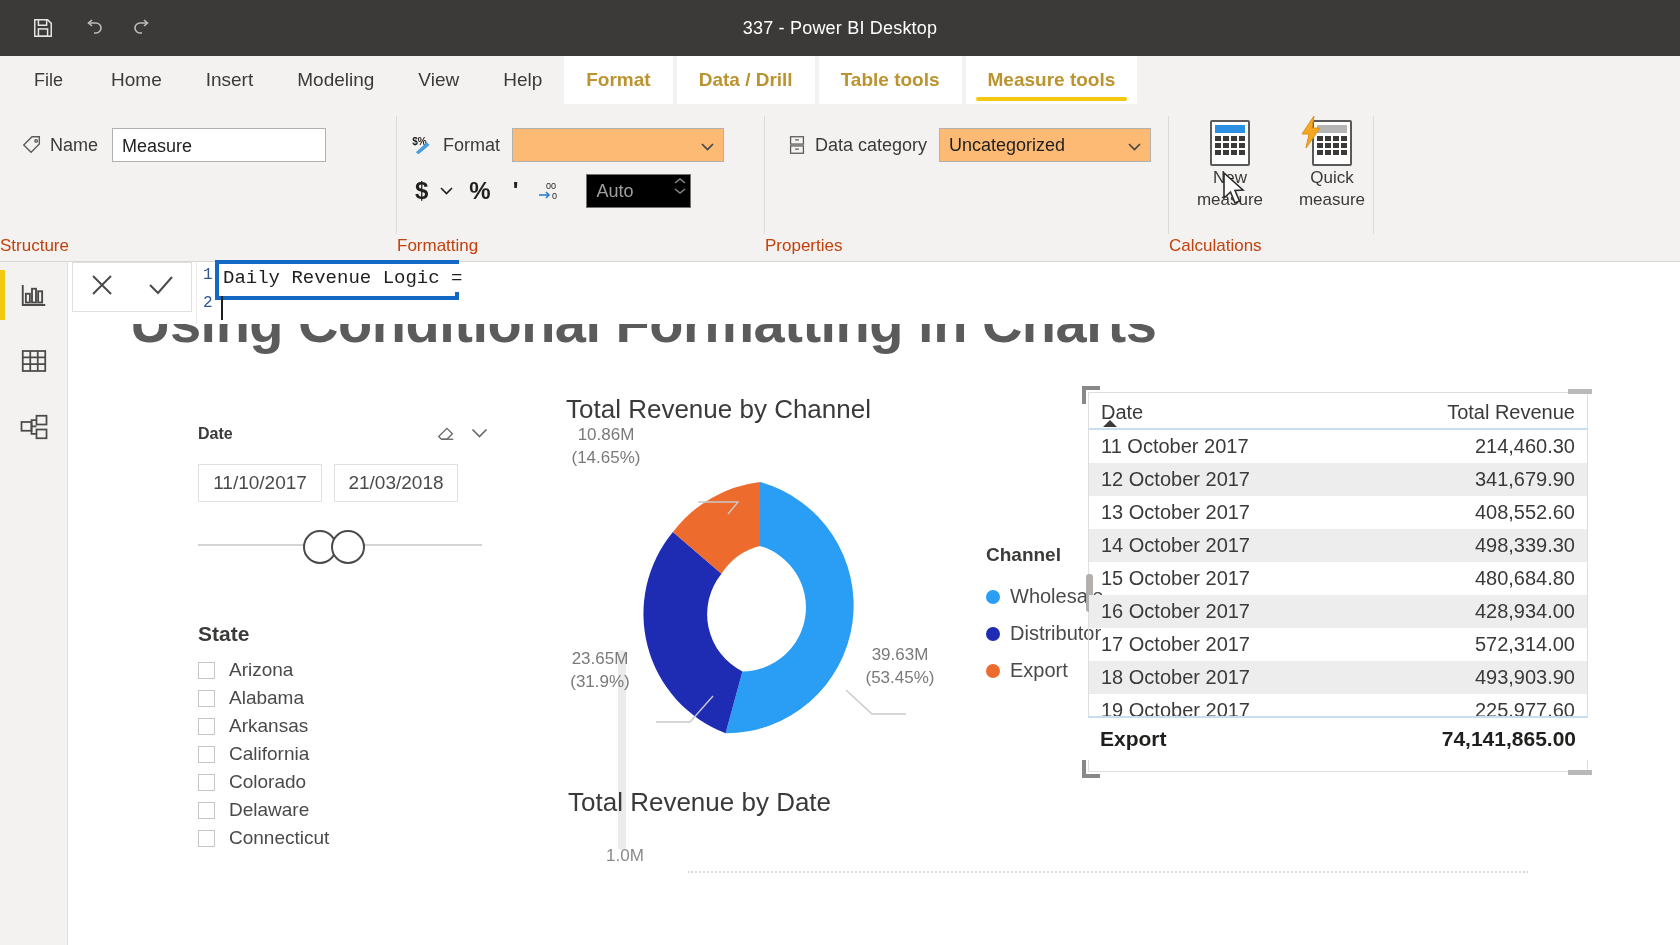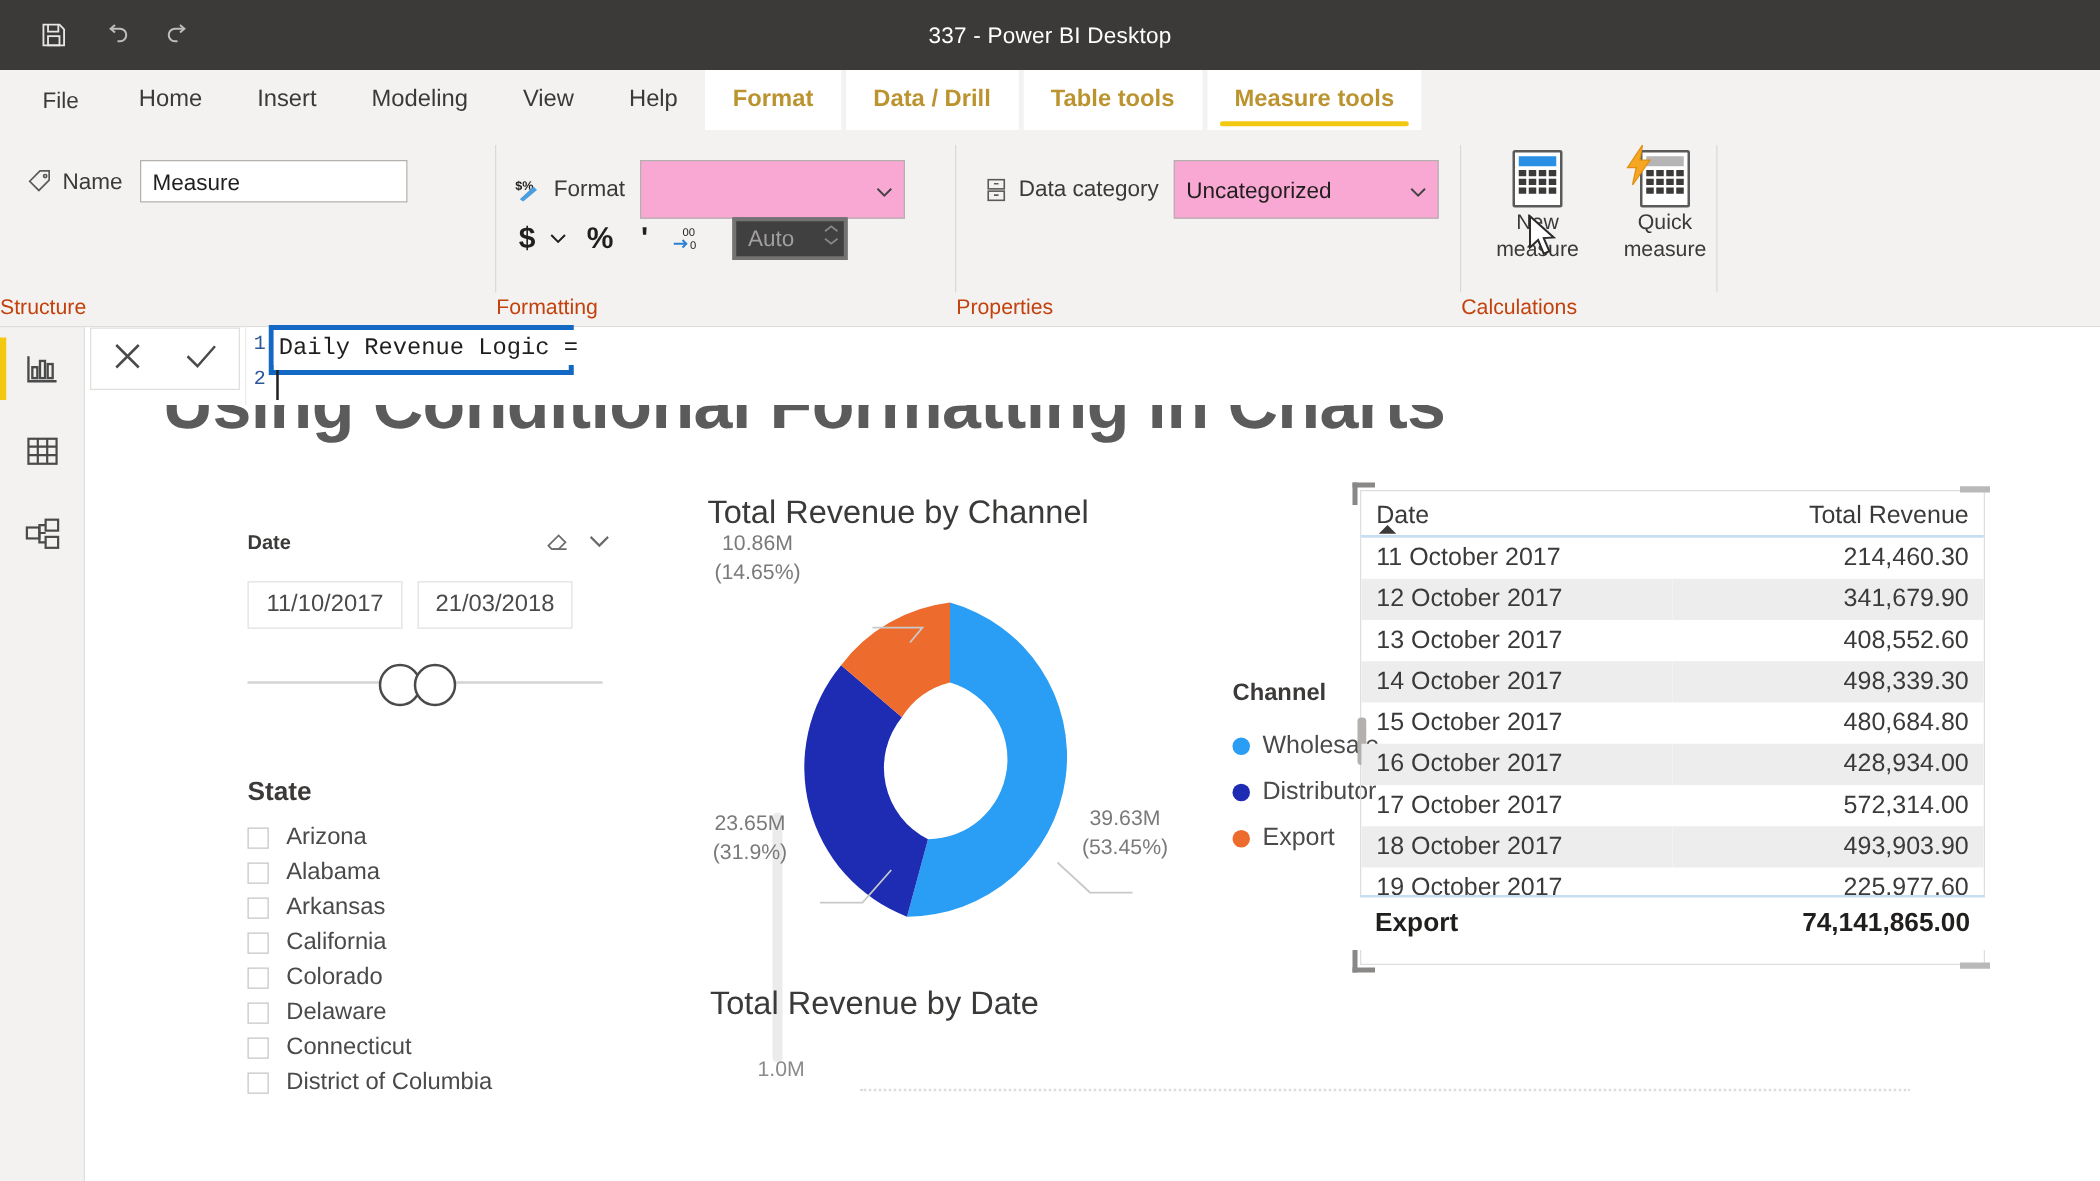--- a/index.html
+++ b/index.html
@@ -66,33 +66,33 @@
     width: 28px; height: 28px; display: flex; align-items: center; justify-content: center;
     color: #5a5a5a; flex: none;
   }
   .field-label { font-size: 18px; color: #3b3a39; margin-left: 4px; white-space: nowrap; }
   .txtbox {
     background: #ffffff; border: 1px solid #b3b0ad;
     font-size: 18px; color: #201f1e;
     padding: 4px 9px; height: 34px; line-height: 26px;
   }
   .selectbox {
-    background: #f9a8d4; border: 1px solid #b3b0ad;
+    background: #fdba74; border: 1px solid #b3b0ad;
     font-size: 18px; color: #201f1e;
-    padding: 4px 9px; height: 47px; line-height: 26px;
+    padding: 4px 9px; height: 34px; line-height: 26px;
     position: relative; display: flex; align-items: center;
   }
   .selectbox .chev { position: absolute; right: 9px; top: 50%; transform: translateY(-50%); color: #444; }
   .selectbox.empty { color: transparent; }
   .fmt-btn {
     font-size: 24px; color: #201f1e; display: flex; align-items: center;
     justify-content: center; height: 34px;
   }
   .spin {
-    width: 92px; height: 34px; border: 3px solid #737373; background: #404040;
+    width: 105px; height: 34px; border: 1px solid #737373; background: #000000;
     display: flex; align-items: center; position: relative;
     color: #a19f9d; font-size: 18px; padding-left: 9px;
   }
   .spin .arrows {
     position: absolute; right: 4px; top: 2px; display: flex; flex-direction: column;
     gap: 2px; color: #8a8886;
   }
   .bigbtn {
     width: 86px; display: flex; flex-direction: column; align-items: center;
     gap: 2px; font-size: 17px; color: #3b3a39; text-align: center; line-height: 1.15;
@@ -529,24 +529,20 @@
       <span class="st-label">Colorado</span>
     </div>
     <div class="st-item">
       <span class="st-box"></span>
       <span class="st-label">Delaware</span>
     </div>
     <div class="st-item">
       <span class="st-box"></span>
       <span class="st-label">Connecticut</span>
     </div>
-    <div class="st-item">
-      <span class="st-box"></span>
-      <span class="st-label">District of Columbia</span>
-    </div>
     <div class="st-scroll"></div>
   </div>
 
   <div class="donut-card">
     <div class="donut-title">Total Revenue by Channel</div>
 
     <svg class="donut-svg" width="300" height="300" viewBox="0 0 300 300">
 
       <path d="M150 22 A128 128 0 0 1 115.6 273.3 L132.4 211.4 A64 64 0 0 0 150 86 Z" fill="#2a9df4"></path>
 

